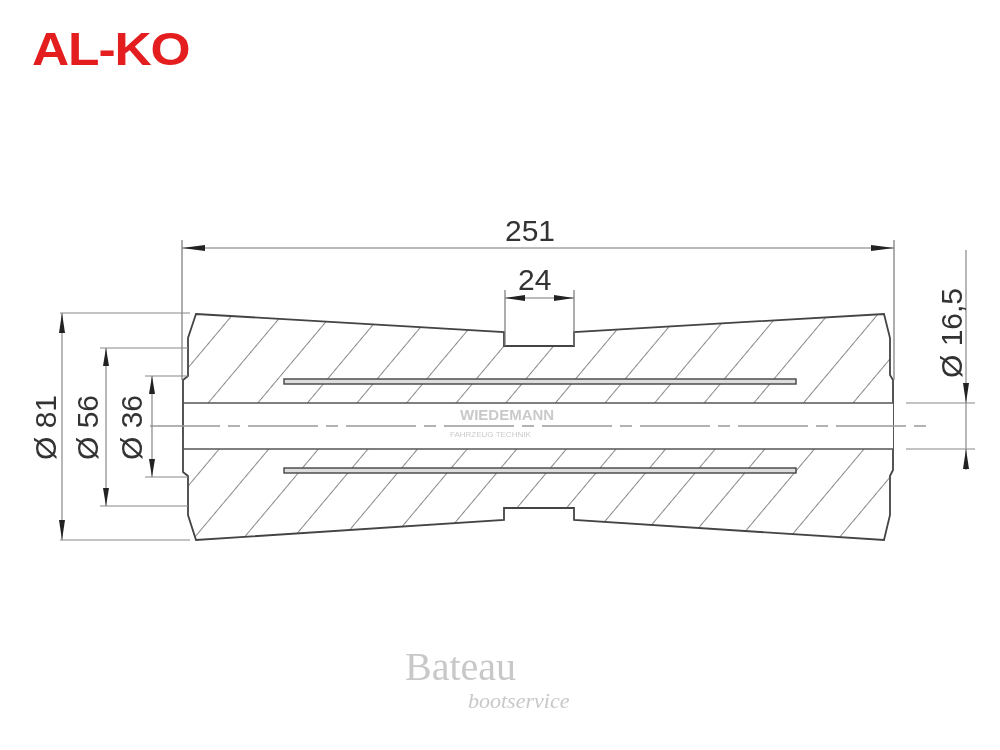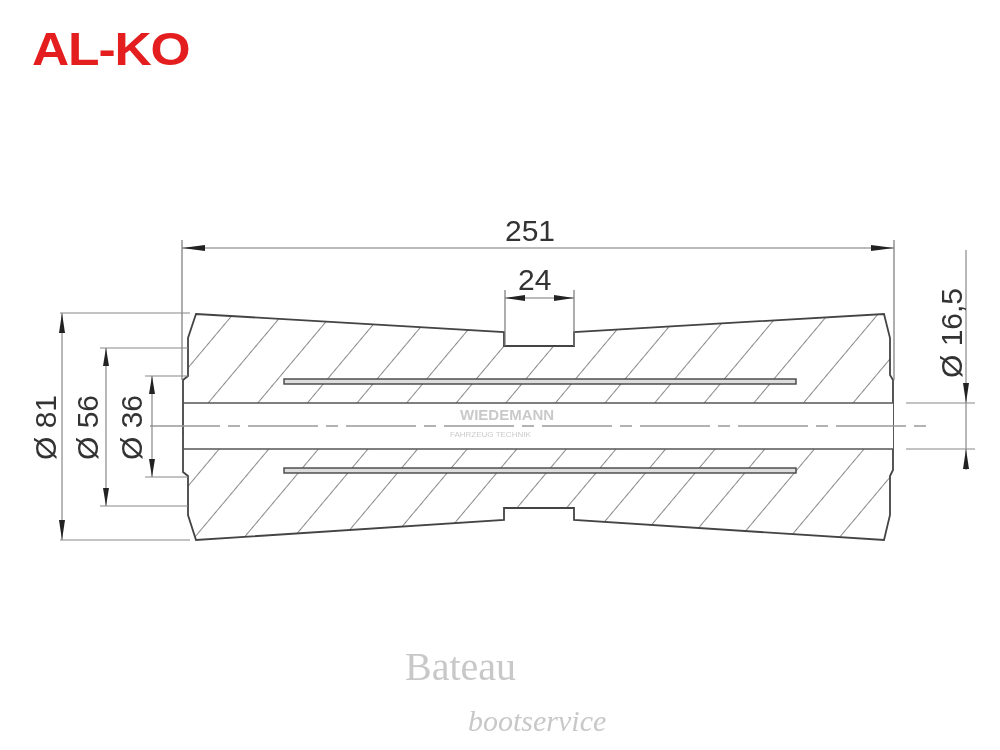--- a/index.html
+++ b/index.html
@@ -1,21 +1,21 @@
 <!DOCTYPE html>
 <html><head>
   <meta charset="utf-8">
   <style>
     html, body { margin: 0; padding: 0; background: #ffffff; }
     body { width: 1000px; height: 750px; position: relative; overflow: hidden; font-family: "Liberation Sans", sans-serif; }
     .logo { position: absolute; left: 32px; top: 26px; font-family: "Liberation Sans", sans-serif; font-weight: bold; font-size: 46px; letter-spacing: -1px; color: #e41e1e; line-height: 1; transform: scaleX(1.12); transform-origin: left top; }
     svg.drawing { position: absolute; left: 0; top: 0; }
     .dim { font-family: "Liberation Sans", sans-serif; font-size: 30px; fill: #333; }
     .wm-brand { position: absolute; left: 405px; top: 643px; font-family: "Liberation Serif", serif; font-size: 40px; color: #c8c8c8; }
-    .wm-sub { position: absolute; left: 468px; top: 688px; font-family: "Liberation Serif", serif; font-style: italic; font-size: 30px; color: #c8c8c8; margin-top: 16px; }
+    .wm-sub { position: absolute; left: 468px; top: 688px; font-family: "Liberation Serif", serif; font-style: italic; font-size: 22px; color: #c8c8c8; }
   </style>
 </head>
 <body>
 
 <div class="logo">AL-KO</div>
 
 <svg class="drawing" width="1000" height="750" viewBox="0 0 1000 750">
   <defs>
     <pattern id="hatch" patternUnits="userSpaceOnUse" width="38" height="38" patternTransform="rotate(40)">
       <line x1="0" y1="0" x2="0" y2="38" stroke="#555" stroke-width="1.4"></line>

